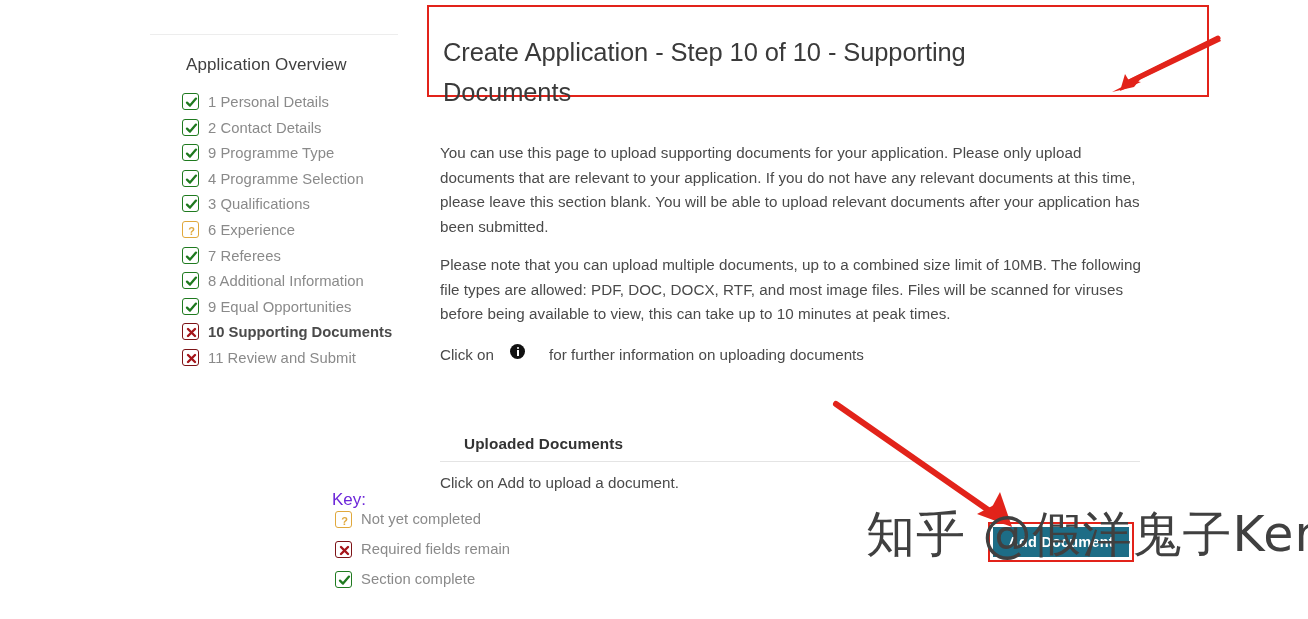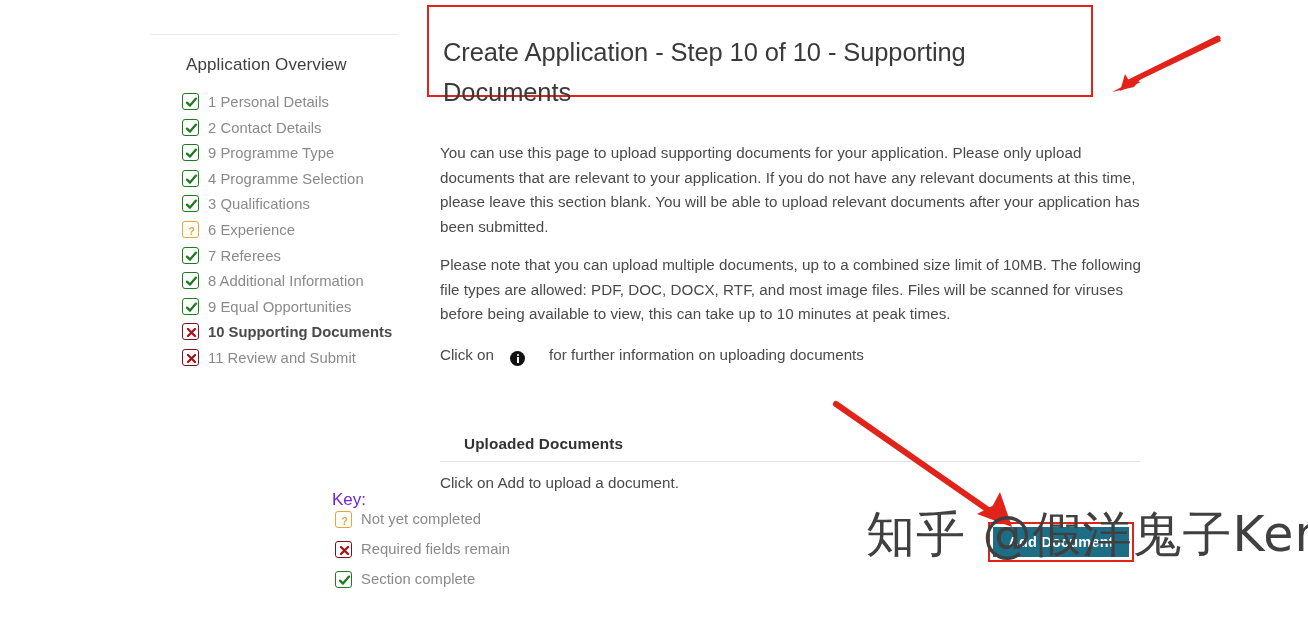--- a/index.html
+++ b/index.html
@@ -120,21 +120,21 @@
     position: absolute;
     left: 0;
     top: 0;
     width: 1308px;
     height: 619px;
   }
   #title-box {
     position: absolute;
     left: 427px;
     top: 5px;
-    width: 666px;
+    width: 782px;
     height: 92px;
     border: 2.4px solid #e2231a;
     box-sizing: border-box;
   }
   #page-title {
     position: absolute;
     left: 14px;
     top: 8px;
     width: 646px;
     font-size: 25.5px;
@@ -154,21 +154,21 @@
     letter-spacing: .03px;
   }
   #para1 { top: 126px; }
   #para2 { top: 238px; }
 
   #info-line {
     position: absolute;
     left: 440px;
     top: 344px;
     display: flex;
-    align-items: flex-end;
+    align-items: flex-start;
     font-size: 15.2px;
     color: #4a4a4a;
     line-height: 22px;
   }
   #info-line .seg-pre  { padding-right: 16px; }
   #info-line .seg-post { padding-left: 24px; }
   .info-icon {
     display: inline-block;
     width: 15px;
     height: 15px;

